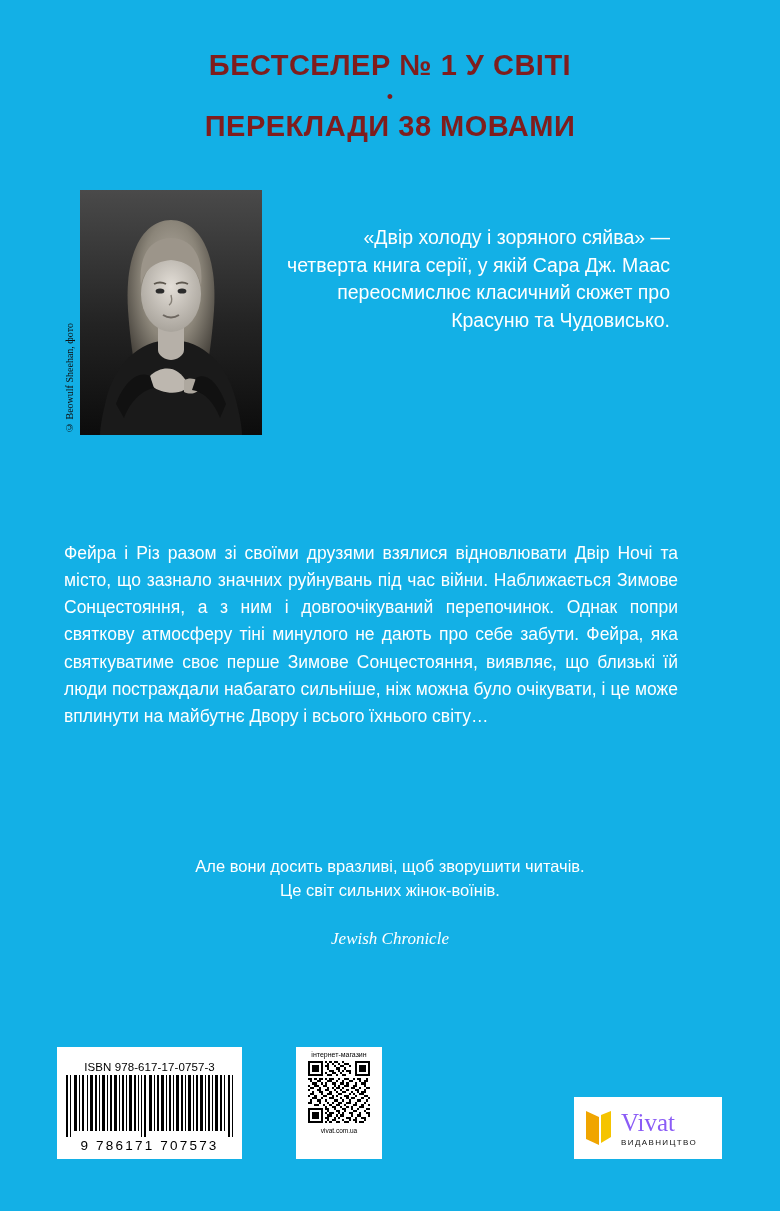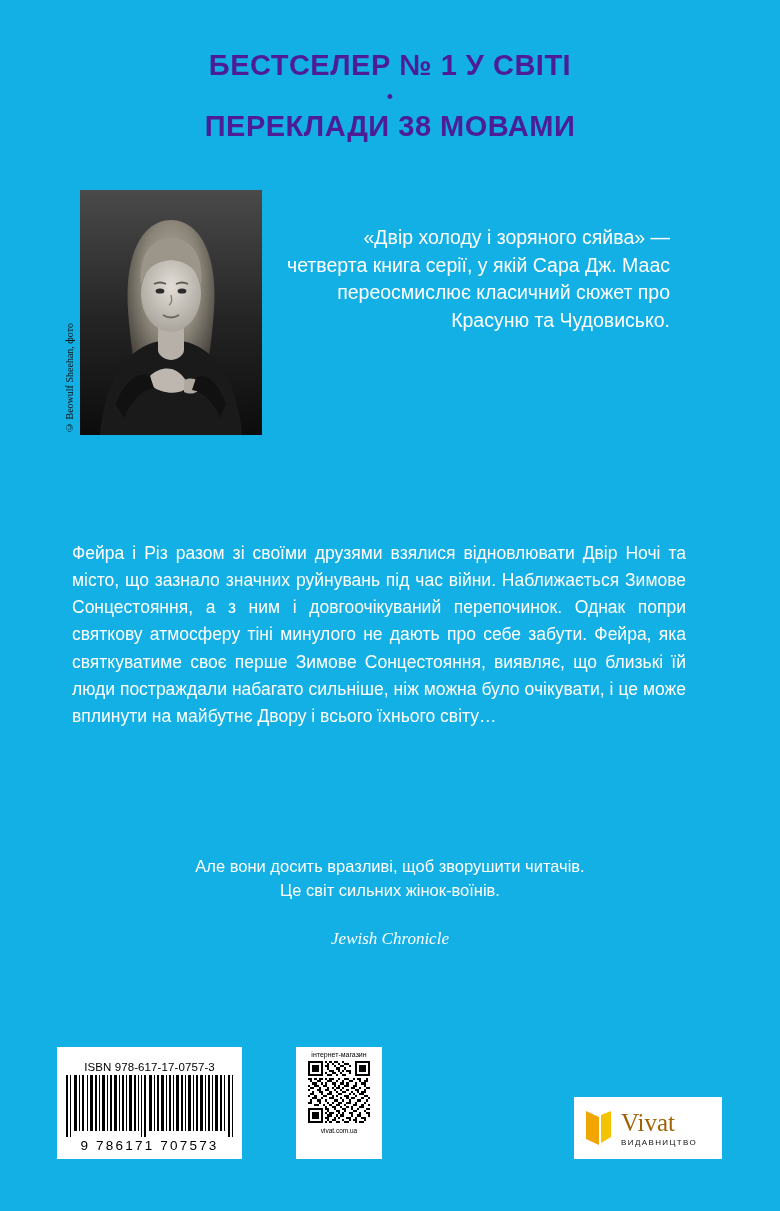--- a/index.html
+++ b/index.html
@@ -22,21 +22,21 @@
     background: #13b0e6;
   }
 
   
   .headline {
     position: absolute;
     top: 50px;
     left: 0;
     width: 780px;
     text-align: center;
-    color: #4c1d95;
+    color: #7f1d1d;
   }
   .headline-line1 {
     font-size: 29px;
     font-weight: bold;
     letter-spacing: 0.5px;
     line-height: 1.1;
     font-family: "Liberation Sans", sans-serif;
   }
   .headline-dot {
     font-size: 18px;
@@ -97,21 +97,21 @@
     color: #ffffff;
     font-size: 19.5px;
     line-height: 1.42;
     font-family: Liberation Sans, sans-serif;
   }
 
   
   .blurb {
     position: absolute;
     top: 540px;
-    left: 72px;
+    left: 64px;
     width: 614px;
     color: #ffffff;
     font-size: 17.5px;
     line-height: 1.55;
     text-align: justify;
     font-family: "Liberation Sans", sans-serif;
   }
 
   
   .quote {
@@ -201,21 +201,21 @@
     height: 62px;
     background: #ffffff;
     display: flex;
     align-items: center;
     padding-left: 10px;
   }
   .pub-mark { width: 30px; height: 38px; flex: 0 0 30px; }
   .pub-text { margin-left: 7px; }
   .pub-name {
     font-size: 25px;
-    color: #a16207;
+    color: #8b5cf6;
     font-family: "Liberation Serif", serif;
     line-height: 1;
   }
   .pub-sub {
     font-size: 8px;
     letter-spacing: 1.4px;
     color: #111;
     font-family: "Liberation Sans", sans-serif;
     margin-top: 3px;
   }

